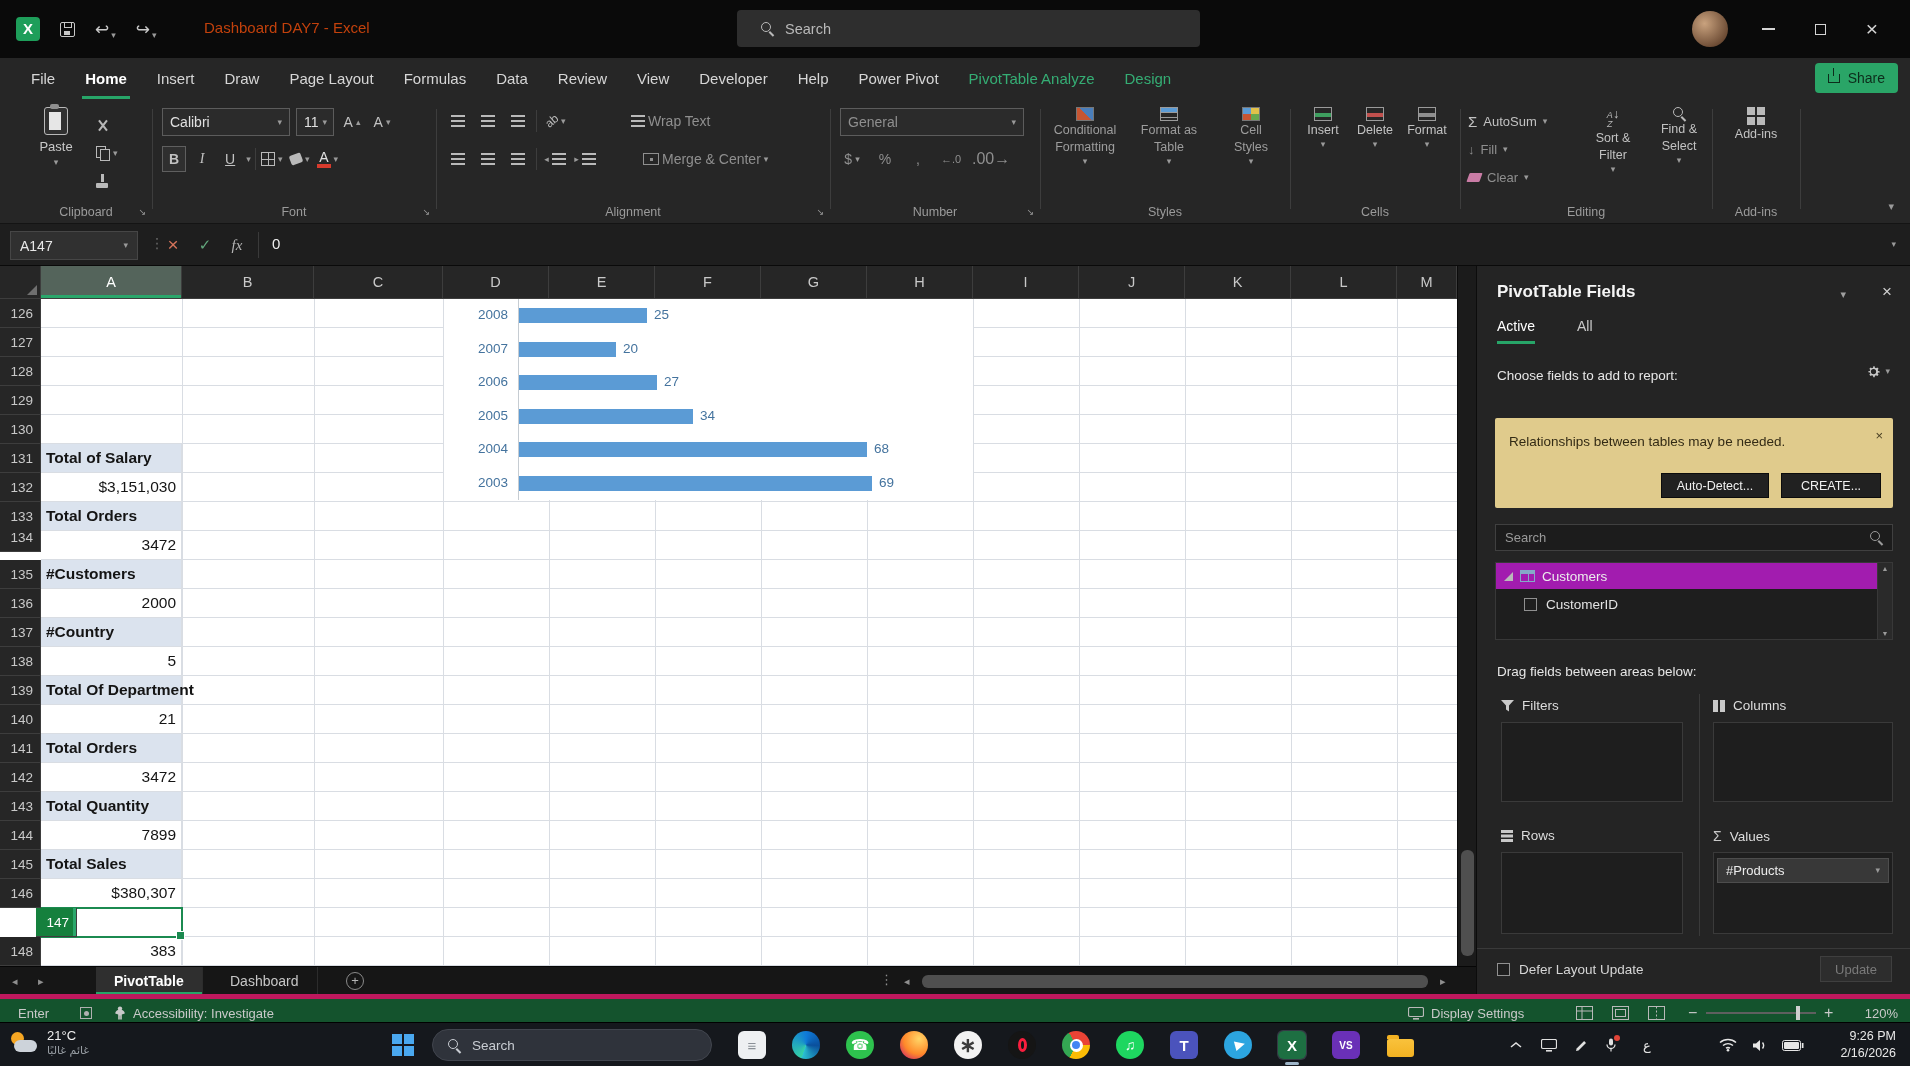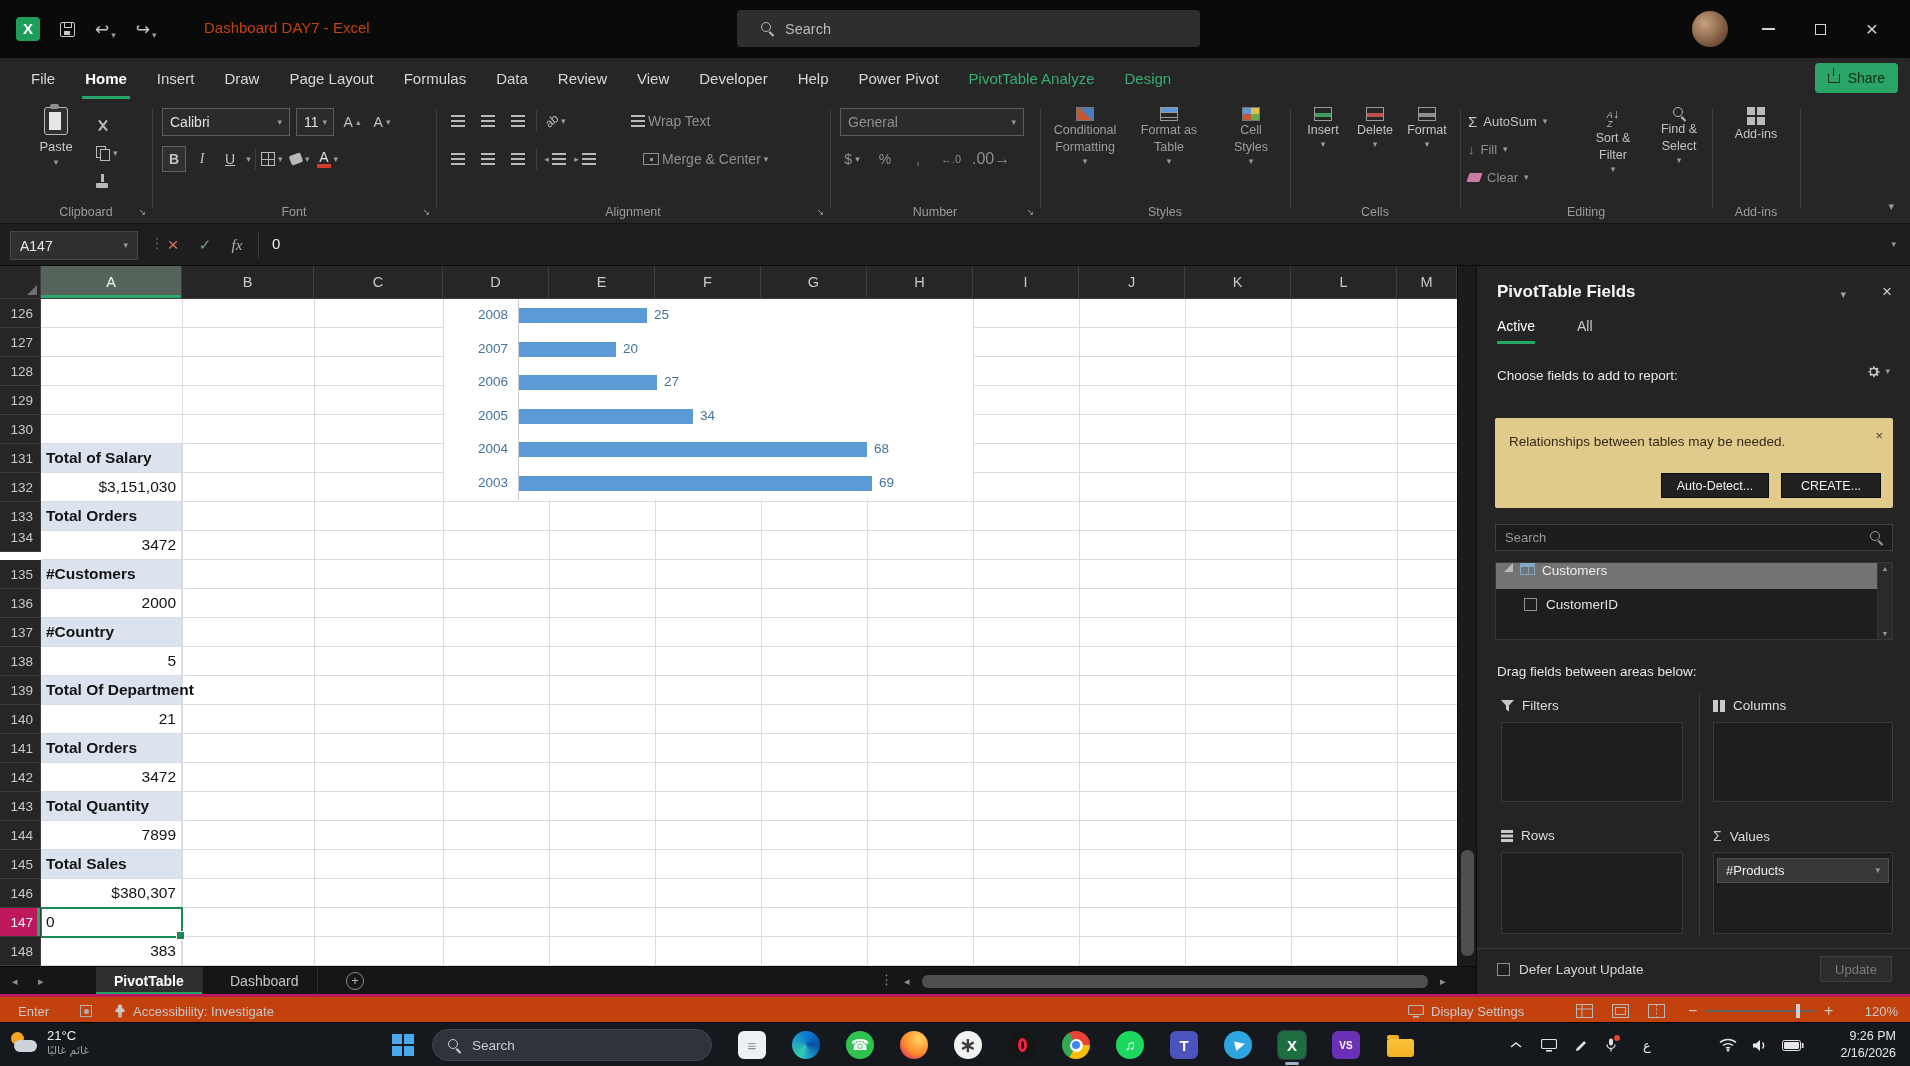--- a/index.html
+++ b/index.html
@@ -126,21 +126,21 @@
 .sheet{position:absolute;left:0;top:266px;width:1457px;height:700px;background:#fff;overflow:hidden;}
 .corner{position:absolute;left:0;top:0;width:41px;height:33px;background:#262626;
  border-right:1px solid #3d3d3d;border-bottom:1px solid #3d3d3d;z-index:6;}
 .corner::after{content:"";position:absolute;right:3px;bottom:3px;border-left:10px solid transparent;border-bottom:10px solid #6f6f6f;}
 .colhdr{position:absolute;top:0;height:33px;background:#262626;border-right:1px solid #3d3d3d;border-bottom:1px solid #3d3d3d;
  color:#c9c9c9;font-size:14.5px;display:flex;align-items:center;justify-content:center;z-index:6;}
 .colhdr.sel{background:#54645b;color:#fff;box-shadow:inset 0 -3px 0 #2aa76b;}
 .rowhdr{position:absolute;left:0;width:41px;height:29px;background:#262626;border-right:1px solid #3d3d3d;
  border-bottom:1px solid #3d3d3d;color:#c9c9c9;font-size:13.5px;display:flex;align-items:center;
  justify-content:flex-end;padding-right:7px;z-index:6;}
-.rowhdr.sel{background:#be185d;color:#fff;box-shadow:inset -3px 0 0 #2aa76b;}
+.rowhdr.sel{background:#15803d;color:#fff;box-shadow:inset -3px 0 0 #2aa76b;margin-left:36px;}
 .hgrid{position:absolute;left:41px;top:33px;width:1416px;height:667px;
  background:repeating-linear-gradient(to bottom,transparent 0 28px,#d9dde3 28px 29px);}
 .vline{position:absolute;top:33px;height:667px;width:1px;background:#d9dde3;}
 .cellA{position:absolute;left:41px;width:141px;height:29px;font-size:15.5px;color:#141414;line-height:28px;
  border-bottom:1px solid #d9dde3;border-right:1px solid #d9dde3;white-space:nowrap;z-index:3;}
 .cellA.label{background:#dbe3ee;font-weight:bold;padding-left:5px;}
 .cellA.number{background:#fff;text-align:right;padding-right:5px;}
 .cellA.selected{background:#fff;padding-left:5px;}
 .sel-overlay{position:absolute;left:40px;width:143px;height:31px;border:2px solid #1b8a50;z-index:5;}
 .sel-overlay::after{content:"";position:absolute;right:-4px;bottom:-4px;width:7px;height:7px;background:#1b8a50;border:1px solid #fff;}
@@ -164,21 +164,21 @@
 .gearbtn{position:absolute;right:20px;top:98px;display:flex;align-items:center;gap:4px;}
 .warn{position:absolute;left:18px;top:152px;width:398px;height:90px;background:#e0cb8c;border-radius:2px;color:#332b15;}
 .warn-text{position:absolute;left:14px;top:16px;font-size:13.5px;}
 .warn-close{position:absolute;right:10px;top:10px;font-size:13px;color:#4a4023;}
 .warn-btn{position:absolute;bottom:10px;height:25px;background:#212121;color:#f0f0f0;font-size:12.5px;
  display:flex;align-items:center;justify-content:center;border:1px solid #0c0c0c;}
 .psearch{position:absolute;left:18px;top:258px;width:398px;height:27px;background:#1c1c1c;border:1px solid #404040;
  display:flex;align-items:center;padding:0 9px;color:#9a9a9a;font-size:13px;}
 .psearch .mag{margin-left:auto;color:#9a9a9a;}
 .flist{position:absolute;left:18px;top:296px;width:398px;height:78px;background:#1e1e1e;border:1px solid #383838;}
-.frow1{position:absolute;left:0;top:0;right:15px;height:26px;background:#737373;display:flex;
+.frow1{position:absolute;left:0;top:0;right:15px;height:26px;background:#a21caf;display:flex;align-items:center;
  gap:7px;padding-left:8px;font-size:13.5px;color:#ececec;}
 .tbl-ico{display:inline-block;width:15px;height:12px;border:1px solid #86a8c8;
  background:linear-gradient(#86a8c8 0 3px,transparent 3px),linear-gradient(90deg,transparent 0 7px,#86a8c8 7px 8px,transparent 8px);}
 .frow2{position:absolute;left:28px;top:30px;height:22px;display:flex;align-items:center;gap:9px;font-size:13.5px;color:#e2e2e2;}
 .chk{width:13px;height:13px;border:1px solid #909090;display:inline-block;background:#1e1e1e;}
 .flscroll{position:absolute;right:0;top:0;width:15px;bottom:0;background:#2a2a2a;border-left:1px solid #383838;
  display:flex;flex-direction:column;align-items:center;justify-content:space-between;padding:2px 0;
  color:#9a9a9a;font-size:7px;}
 .dragtext{position:absolute;left:20px;top:398px;font-size:13.5px;color:#e6e6e6;}
 .ahdr{position:absolute;display:flex;align-items:center;gap:8px;font-size:13.5px;color:#dcdcdc;}
@@ -197,21 +197,21 @@
 .tnav{position:absolute;top:0;height:28px;display:flex;align-items:center;color:#8f8f8f;font-size:11px;}
 .stab{position:absolute;top:0;height:28px;display:flex;align-items:center;padding:0 18px;font-size:14px;
  color:#c6c6c6;border-right:1px solid #2c2c2c;}
 .stab.active{color:#fff;font-weight:bold;background:#2f2f2f;box-shadow:inset 0 -3px 0 #27a568;}
 .addtab{position:absolute;left:346px;top:5px;width:18px;height:18px;border:1px solid #8a8a8a;border-radius:50%;
  color:#b5b5b5;font-size:13px;line-height:15px;text-align:center;}
 .tdots{position:absolute;left:880px;top:5px;color:#8f8f8f;font-size:13px;}
 .hthumb{position:absolute;left:922px;top:8px;width:506px;height:13px;background:#4f4f4f;border-radius:6px;}
 
 
-.status{position:absolute;left:0;top:994px;width:100%;height:28px;background:#c2410c;border-top:3px solid #be185d;
+.status{position:absolute;left:0;top:994px;width:100%;height:28px;background:#14532d;border-top:5px solid #be185d;
  color:#c9c9c9;font-size:13px;padding-left:18px;}
 .st{position:absolute;top:0;height:28px;display:flex;align-items:center;gap:7px;}
 .ico-macro{width:12px;height:12px;border:1px solid #b0b0b0;display:inline-block;position:relative;}
 .ico-macro::after{content:"";position:absolute;left:3px;top:3px;width:5px;height:5px;border-radius:50%;background:#b0b0b0;}
 .zoomtrack{position:absolute;left:1706px;top:13px;width:110px;height:2px;background:#5f5f5f;}
 .zoomthumb{position:absolute;left:1796px;top:7px;width:4px;height:14px;background:#cfcfcf;}
 
 
 .taskbar{position:absolute;left:0;top:1022px;width:100%;height:44px;background:#15181d;border-top:1px solid #000;}
 .weather{position:absolute;left:10px;top:5px;display:flex;gap:9px;align-items:center;}

